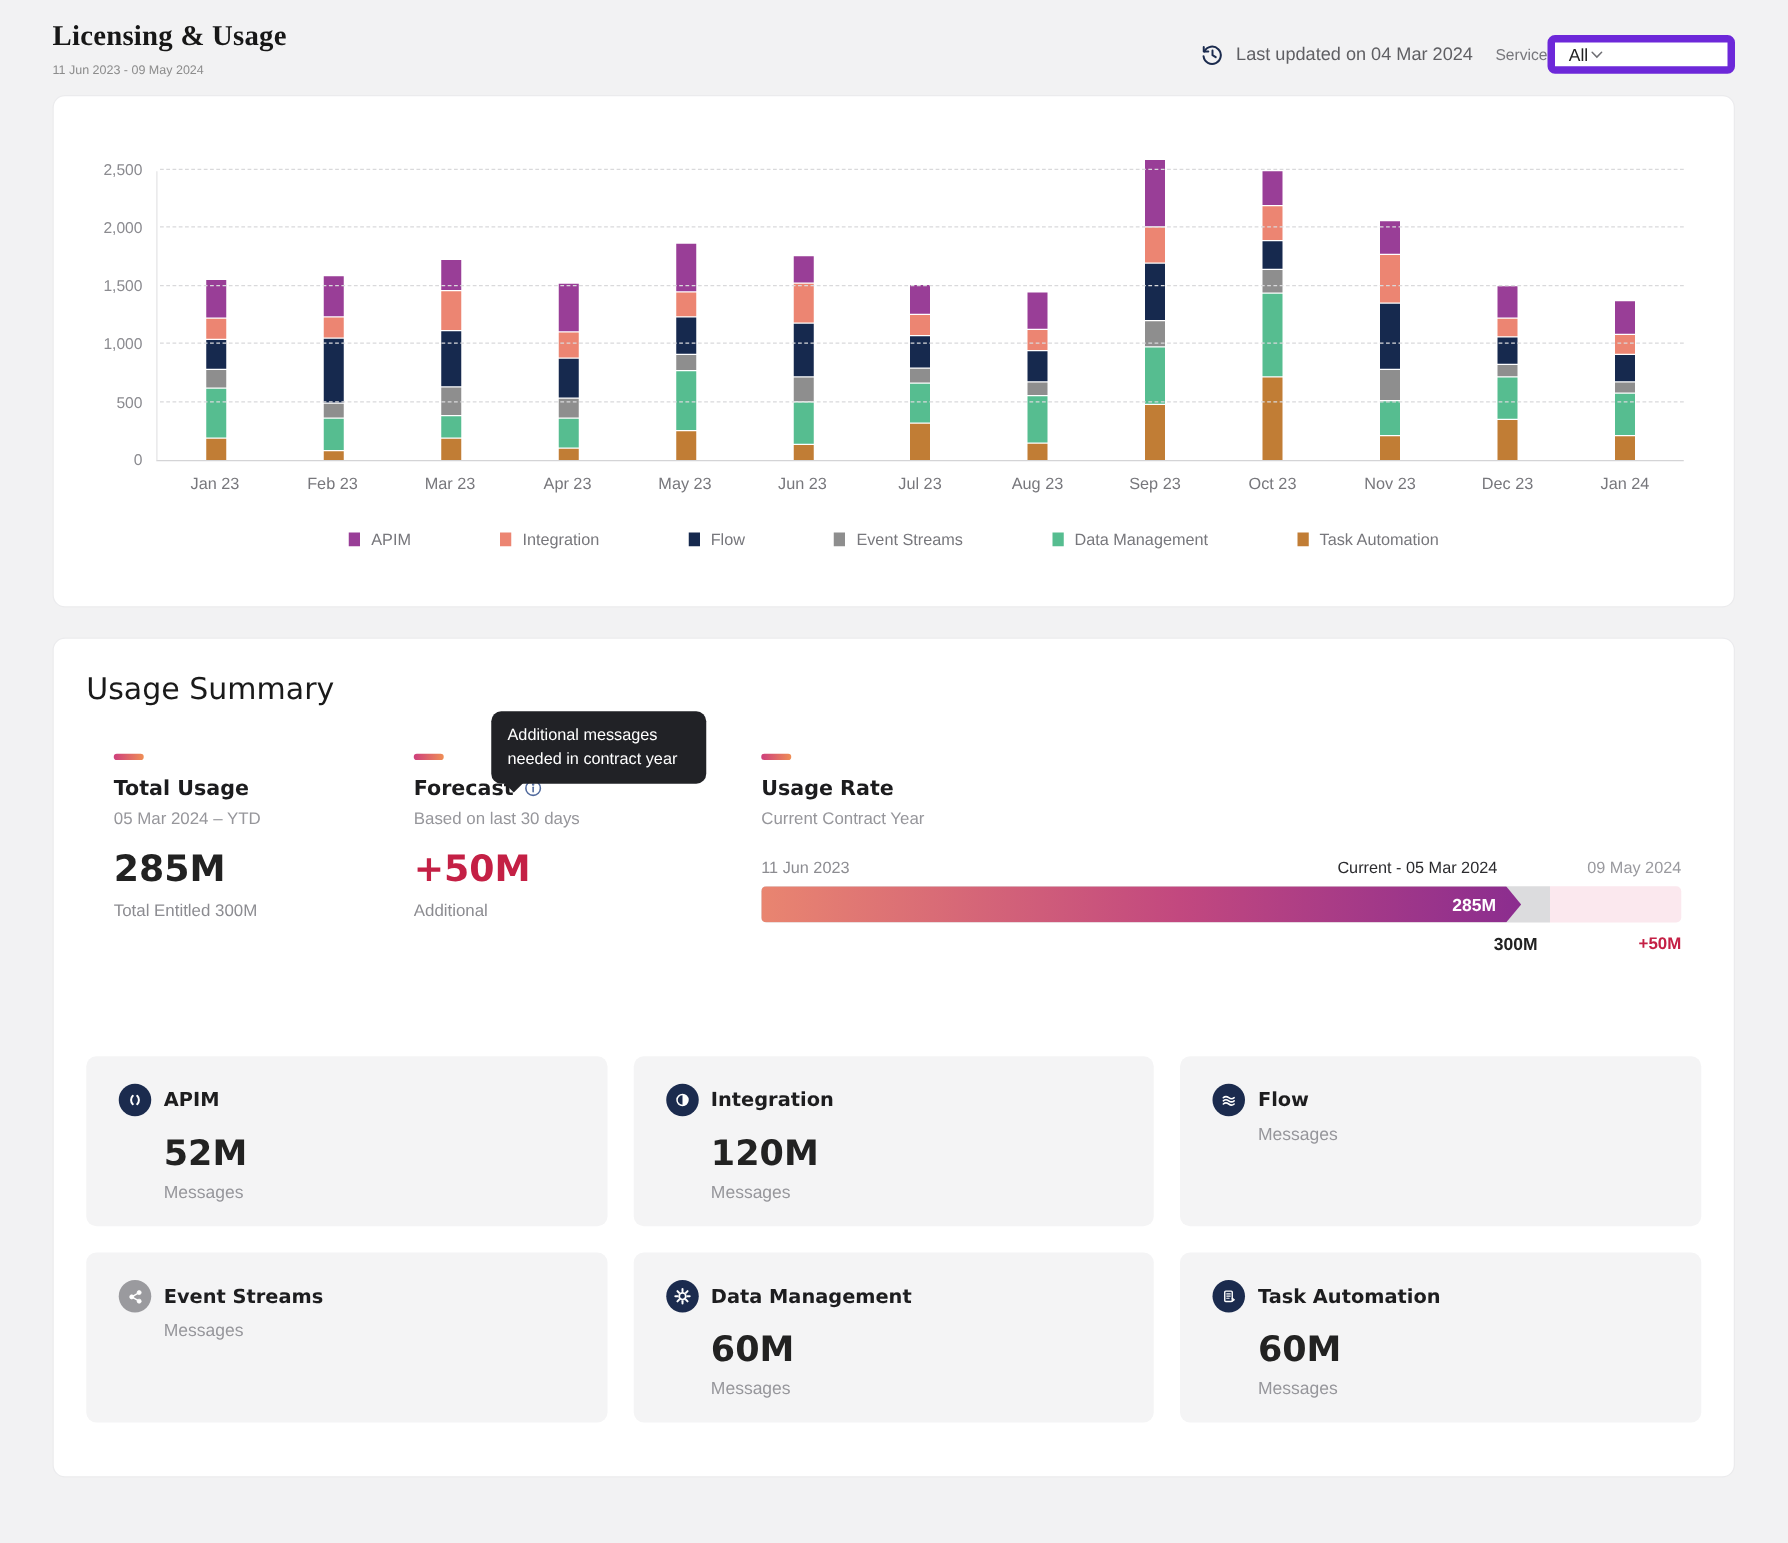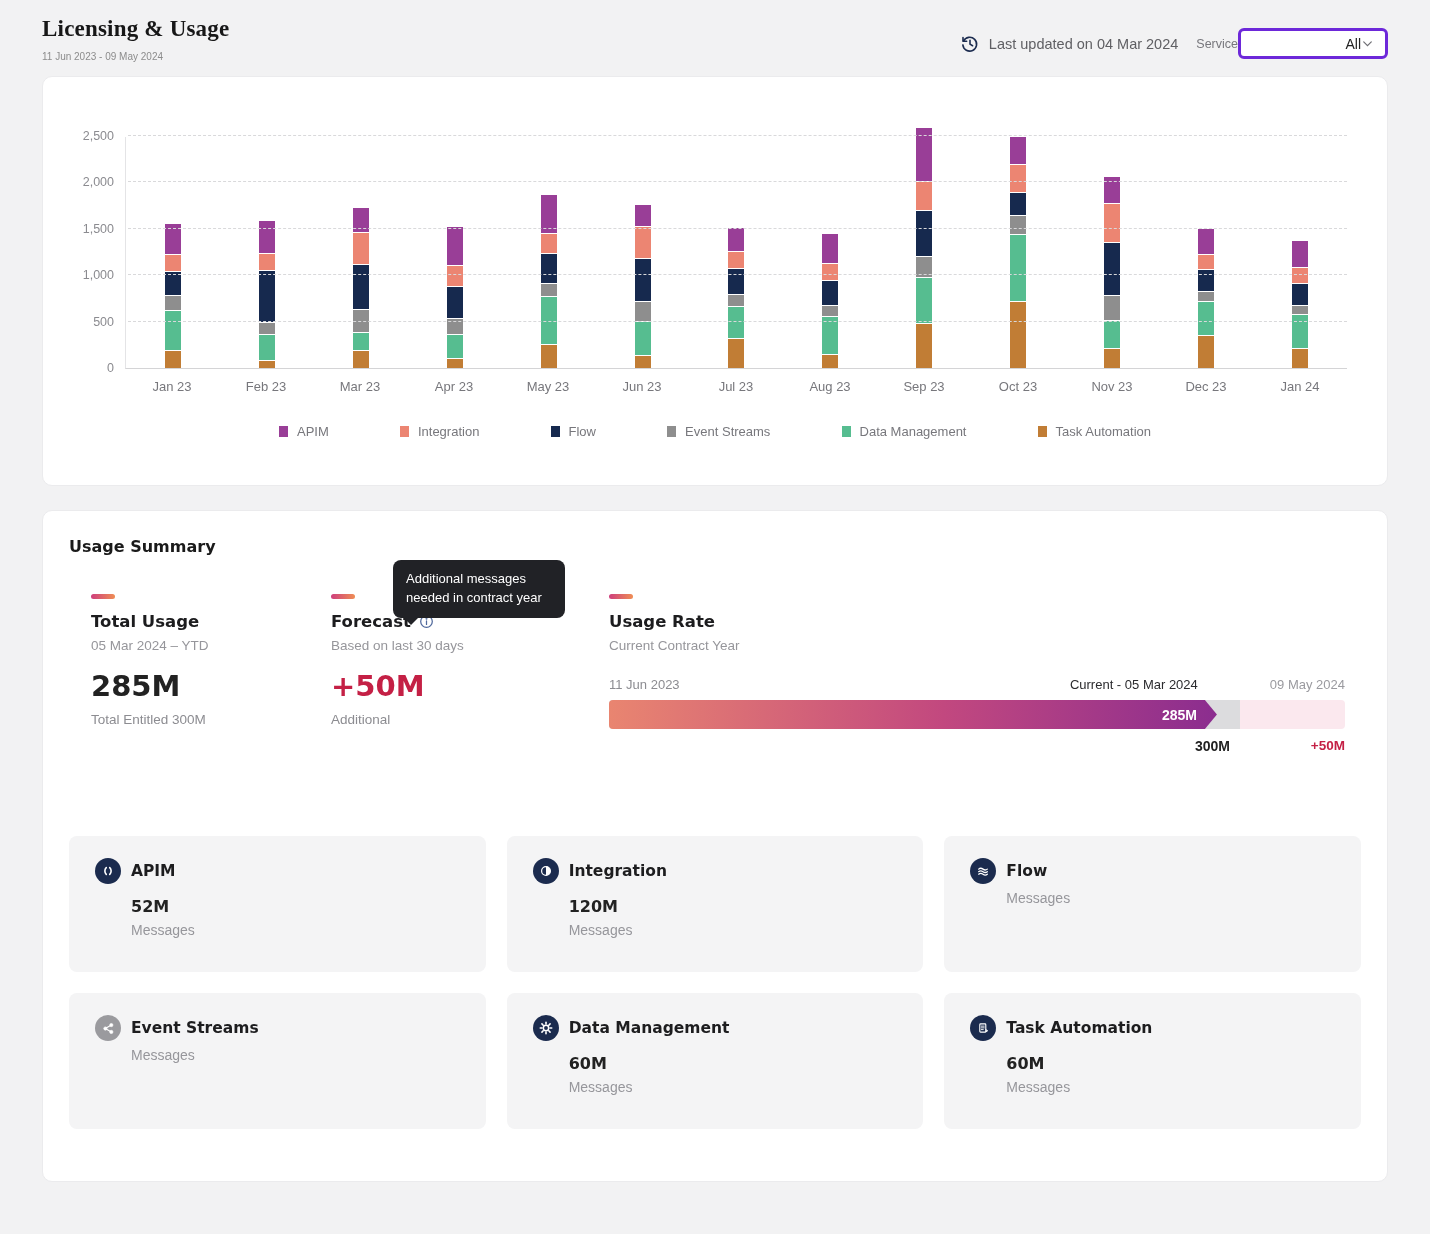--- a/index.html
+++ b/index.html
@@ -13,22 +13,22 @@
   .page { width:1430px; height:1234px; position:relative; overflow:hidden; }
 
   
   .header { display:flex; justify-content:space-between; align-items:flex-start; padding:16px 42px 0 42px; }
   .page-title { font-family:Liberation Serif, serif; font-weight:800; font-size:23px; letter-spacing:.2px; color:#171717; }
   .page-subtitle { margin-top:9px; font-size:10px; color:#8c8c8c; }
   .header-right { display:flex; align-items:center; gap:18px; margin-top:12px; }
   .last-updated { display:flex; align-items:center; gap:9px; color:#5f5f63; font-size:14.5px; }
   .service-group { display:flex; align-items:center; }
   .service-label { font-size:12.5px; color:#77777c; }
-  .select-box { width:150px; height:31px; background:#fff; border:3px solid #6d28d9; border-radius:6px;
-    display:flex; align-items:center; justify-content:flex-end; padding:0 11px; font-size:14px; color:#222; cursor:pointer; }
+  .select-box { width:150px; height:31px; background:#fff; border:6px solid #6d28d9; border-radius:6px;
+    display:flex; align-items:center; justify-content:flex-start; padding:0 11px; font-size:14px; color:#222; cursor:pointer; }
 
   
   .card { background:#fff; border:1px solid #ebebed; border-radius:10px; margin:0 42px; }
   .card-trends { margin-top:14px; padding:26px; height:410px; }
   .card-summary { margin-top:24px; padding:26px 26px 26px 26px; height:672px; }
   .card-title-row { display:flex; align-items:center; gap:22px; }
   .card-title { font-family:"DejaVu Sans", sans-serif; font-weight:800; font-size:18.5px; color:#1a1a1a; }
   .plan-badge { border:1px solid #f2a896; border-radius:7px; padding:5px 11px; font-size:13px; color:#3a3a3a; background:#fff; }
 
   
@@ -41,21 +41,21 @@
   .bar-seg { width:16px; margin-bottom:1px; }
   .bar-seg:last-child { margin-bottom:0; }
   .x-labels { display:flex; margin:10px 14px 0 56px; }
   .x-label { flex:1; text-align:center; font-size:13px; color:#77777c; }
   .legend { display:flex; justify-content:space-between; width:872px; margin:30px auto 0 auto; }
   .legend-item { display:flex; align-items:center; gap:9px; cursor:pointer; }
   .legend-swatch { width:9px; height:11px; }
   .legend-label { font-size:13px; color:#77777c; }
 
   
-  .summary-title { font-family:"DejaVu Sans", sans-serif; font-weight:700; font-size:16px; color:#1a1a1a; }
+  .summary-title { font-family:"DejaVu Sans", sans-serif; font-weight:400; font-size:24px; color:#1a1a1a; }
   .summary-row { display:flex; margin-top:38px; padding-left:22px; }
   .sum-block { position:relative; }
   .sum-block.total { width:240px; }
   .sum-block.forecast { width:278px; }
   .sum-block.rate { flex:1; padding-right:16px; }
   .grad-pill { width:24px; height:5px; border-radius:3px; background:linear-gradient(90deg,#ce3f7d,#ef8e55); }
   .sum-label-row { display:flex; align-items:center; gap:8px; margin-top:13px; }
   .sum-label { font-family:"DejaVu Sans", sans-serif; font-weight:700; font-size:16.5px; color:#1c1c1e; }
   .sum-caption { margin-top:7px; font-size:13.5px; color:#96969b; }
   .sum-value { margin-top:16px; font-family:"DejaVu Sans", sans-serif; font-weight:800; font-size:29px; color:#222; }
@@ -89,21 +89,21 @@
   .warning-chip { width:31px; height:23px; background:#f9eec7; border:1px solid #d9b878; border-radius:5px;
     display:flex; align-items:center; justify-content:center; cursor:pointer; }
 
   
   .stat-grid { display:grid; grid-template-columns:repeat(3,1fr); gap:21px; margin-top:80px; }
   .stat-card { background:#f4f4f5; border-radius:8px; height:136px; padding:22px 26px; }
   .stat-head { display:flex; align-items:center; gap:10px; }
   .stat-icon { width:26px; height:26px; border-radius:50%; background:#1b2b4e; display:flex; align-items:center; justify-content:center; flex:0 0 26px; }
   .stat-icon.gray { background:#9a9a9e; }
   .stat-name { font-family:"DejaVu Sans", sans-serif; font-weight:700; font-size:15.5px; color:#1d1d1f; }
-  .stat-value { margin:13px 0 0 36px; font-family:"DejaVu Sans", sans-serif; font-weight:800; font-size:16px; color:#222; }
+  .stat-value { margin:13px 0 0 36px; font-family:"DejaVu Sans", sans-serif; font-weight:800; font-size:28px; color:#222; }
   .stat-unit { margin:6px 0 0 36px; font-size:14px; color:#96969b; }
 </style>
 </head>
 <body>
 
 <div class="page">
 
   <div class="header">
     <div>
       <div class="page-title">Licensing &amp; Usage</div>

